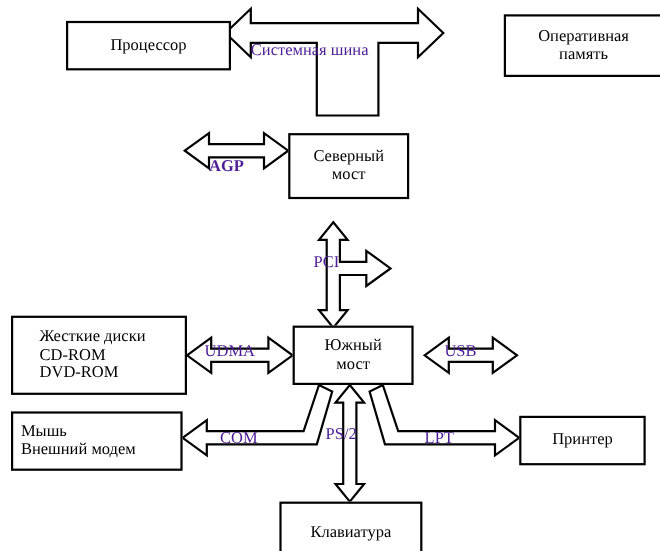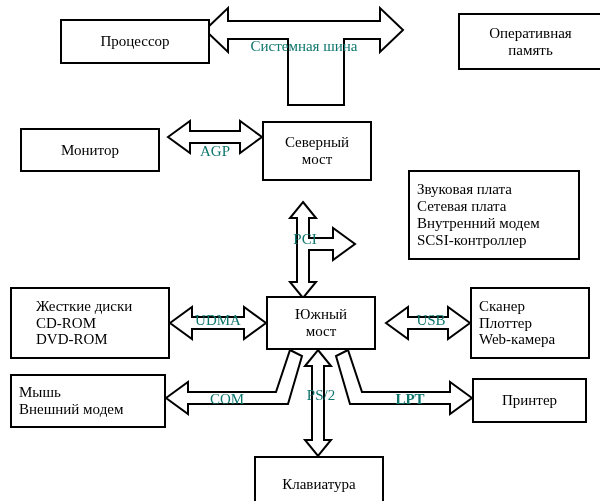--- a/index.html
+++ b/index.html
@@ -34,22 +34,21 @@
     align-items: flex-start;
     text-align: left;
     padding-left: 7px;
   }
   .box .line {
     white-space: nowrap;
   }
   .arrow-label {
     position: absolute;
     font-size: 15px;
-    color: #0f766e;
-    text-align: center;
+    color: #4c1d95;
     white-space: nowrap;
   }
   .arrow-svg {
     position: absolute;
     left: 0;
     top: 0;
     width: 600px;
     height: 501px;
     pointer-events: none;
   }
@@ -94,75 +93,61 @@
 
   <div class="box" style="left:60px; top:19px; width:150px; height:45px;">
     <span class="line">Процессор</span>
   </div>
 
   <div class="box" style="left:438px; top:13px; width:145px; height:57px;margin-left:20px;">
     <span class="line">Оперативная</span>
     <span class="line">память</span>
   </div>
 
-  <div class="box" style="left:20px; top:128px; width:140px; height:44px;">
-    <span class="line">Монитор</span>
-  </div>
 
   <div class="box" style="left:262px; top:121px; width:110px; height:60px;justify-content:center;">
     <span class="line">Северный</span>
     <span class="line">мост</span>
   </div>
 
-  <div class="box left-align" style="left:408px; top:170px; width:172px; height:90px;">
-    <span class="line">Звуковая плата</span>
-    <span class="line">Сетевая плата</span>
-    <span class="line">Внутренний модем</span>
-    <span class="line">SCSI-контроллер</span>
-  </div>
 
   <div class="box left-align" style="left:10px; top:287px; width:160px; height:72px;padding-left:24px;">
     <span class="line">Жесткие диски</span>
     <span class="line">CD-ROM</span>
     <span class="line">DVD-ROM</span>
   </div>
 
   <div class="box" style="left:266px; top:296px; width:110px; height:54px;">
     <span class="line">Южный</span>
     <span class="line">мост</span>
   </div>
 
-  <div class="box left-align" style="left:470px; top:287px; width:120px; height:72px;">
-    <span class="line">Сканер</span>
-    <span class="line">Плоттер</span>
-    <span class="line">Web-камера</span>
-  </div>
 
   <div class="box" style="left:472px; top:378px; width:115px; height:45px;">
     <span class="line">Принтер</span>
   </div>
 
   <div class="box left-align" style="left:10px; top:374px; width:156px; height:54px;">
     <span class="line">Мышь</span>
     <span class="line">Внешний модем</span>
   </div>
 
   <div class="box" style="left:254px; top:456px; width:130px; height:56px;">
     <span class="line">Клавиатура</span>
   </div>
 
   <div class="arrow-label" style="left:228px; top:38px; width:152px;">Системная шина</div>
 
-  <div class="arrow-label" style="left:190px; top:143px; width:50px;">AGP</div>
+  <div class="arrow-label" style="left:190px; top:143px; width:50px;font-weight:bold;">AGP</div>
 
   <div class="arrow-label" style="left:285px; top:231px; width:40px;">PCI</div>
 
   <div class="arrow-label" style="left:186px; top:312px; width:64px;">UDMA</div>
 
   <div class="arrow-label" style="left:404px; top:312px; width:54px;">USB</div>
 
   <div class="arrow-label" style="left:200px; top:391px; width:54px;">COM</div>
 
   <div class="arrow-label" style="left:296px; top:387px; width:50px;">PS/2</div>
 
-  <div class="arrow-label" style="left:386px; top:391px; width:48px;font-weight:bold;">LPT</div>
+  <div class="arrow-label" style="left:386px; top:391px; width:48px;">LPT</div>
 
 </div>
 
 </body></html>

